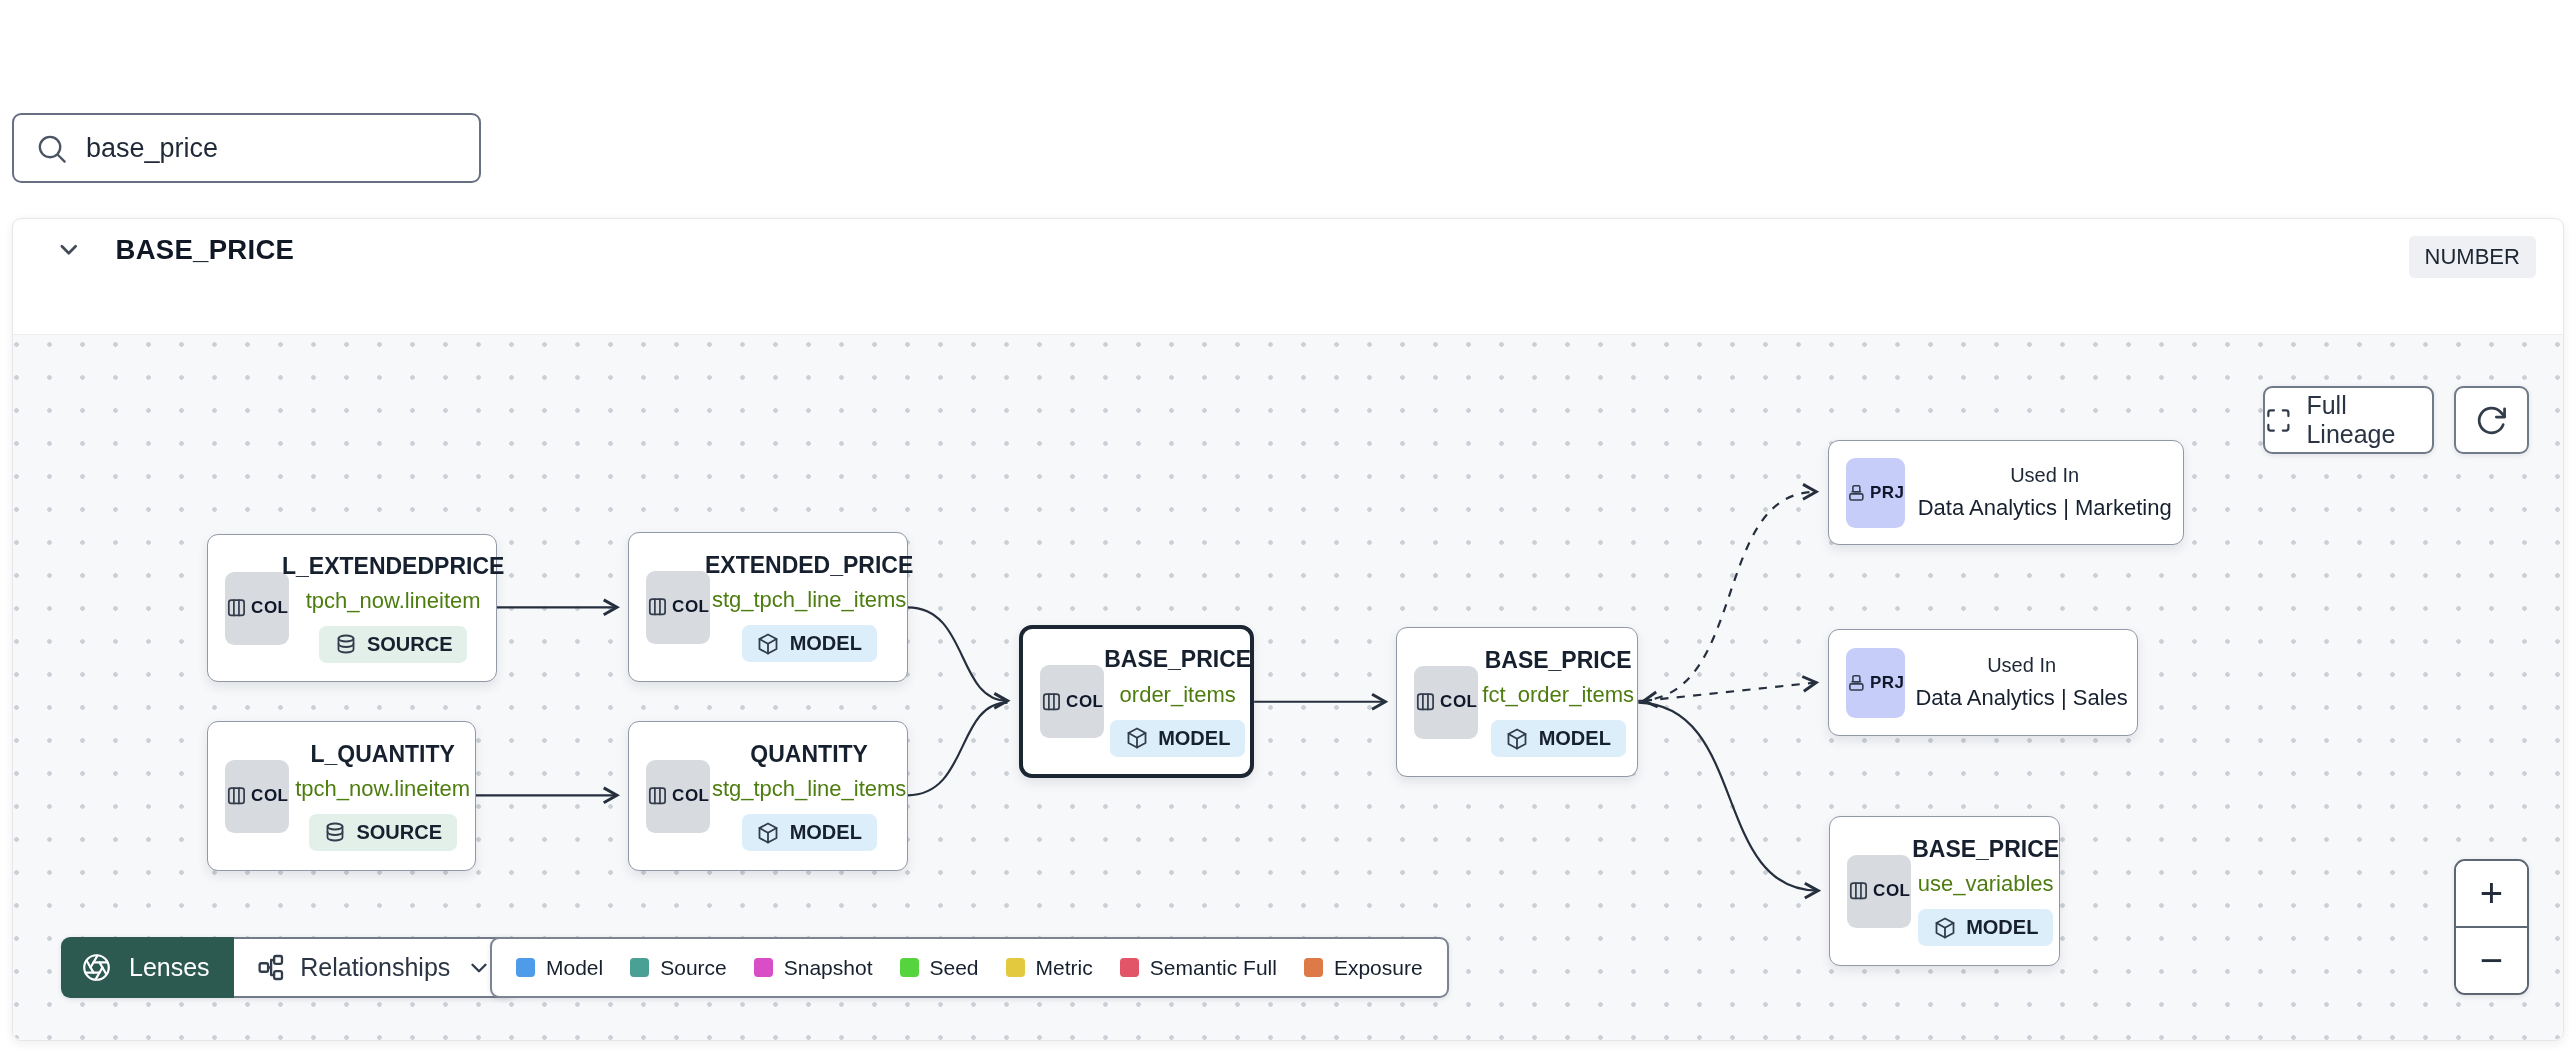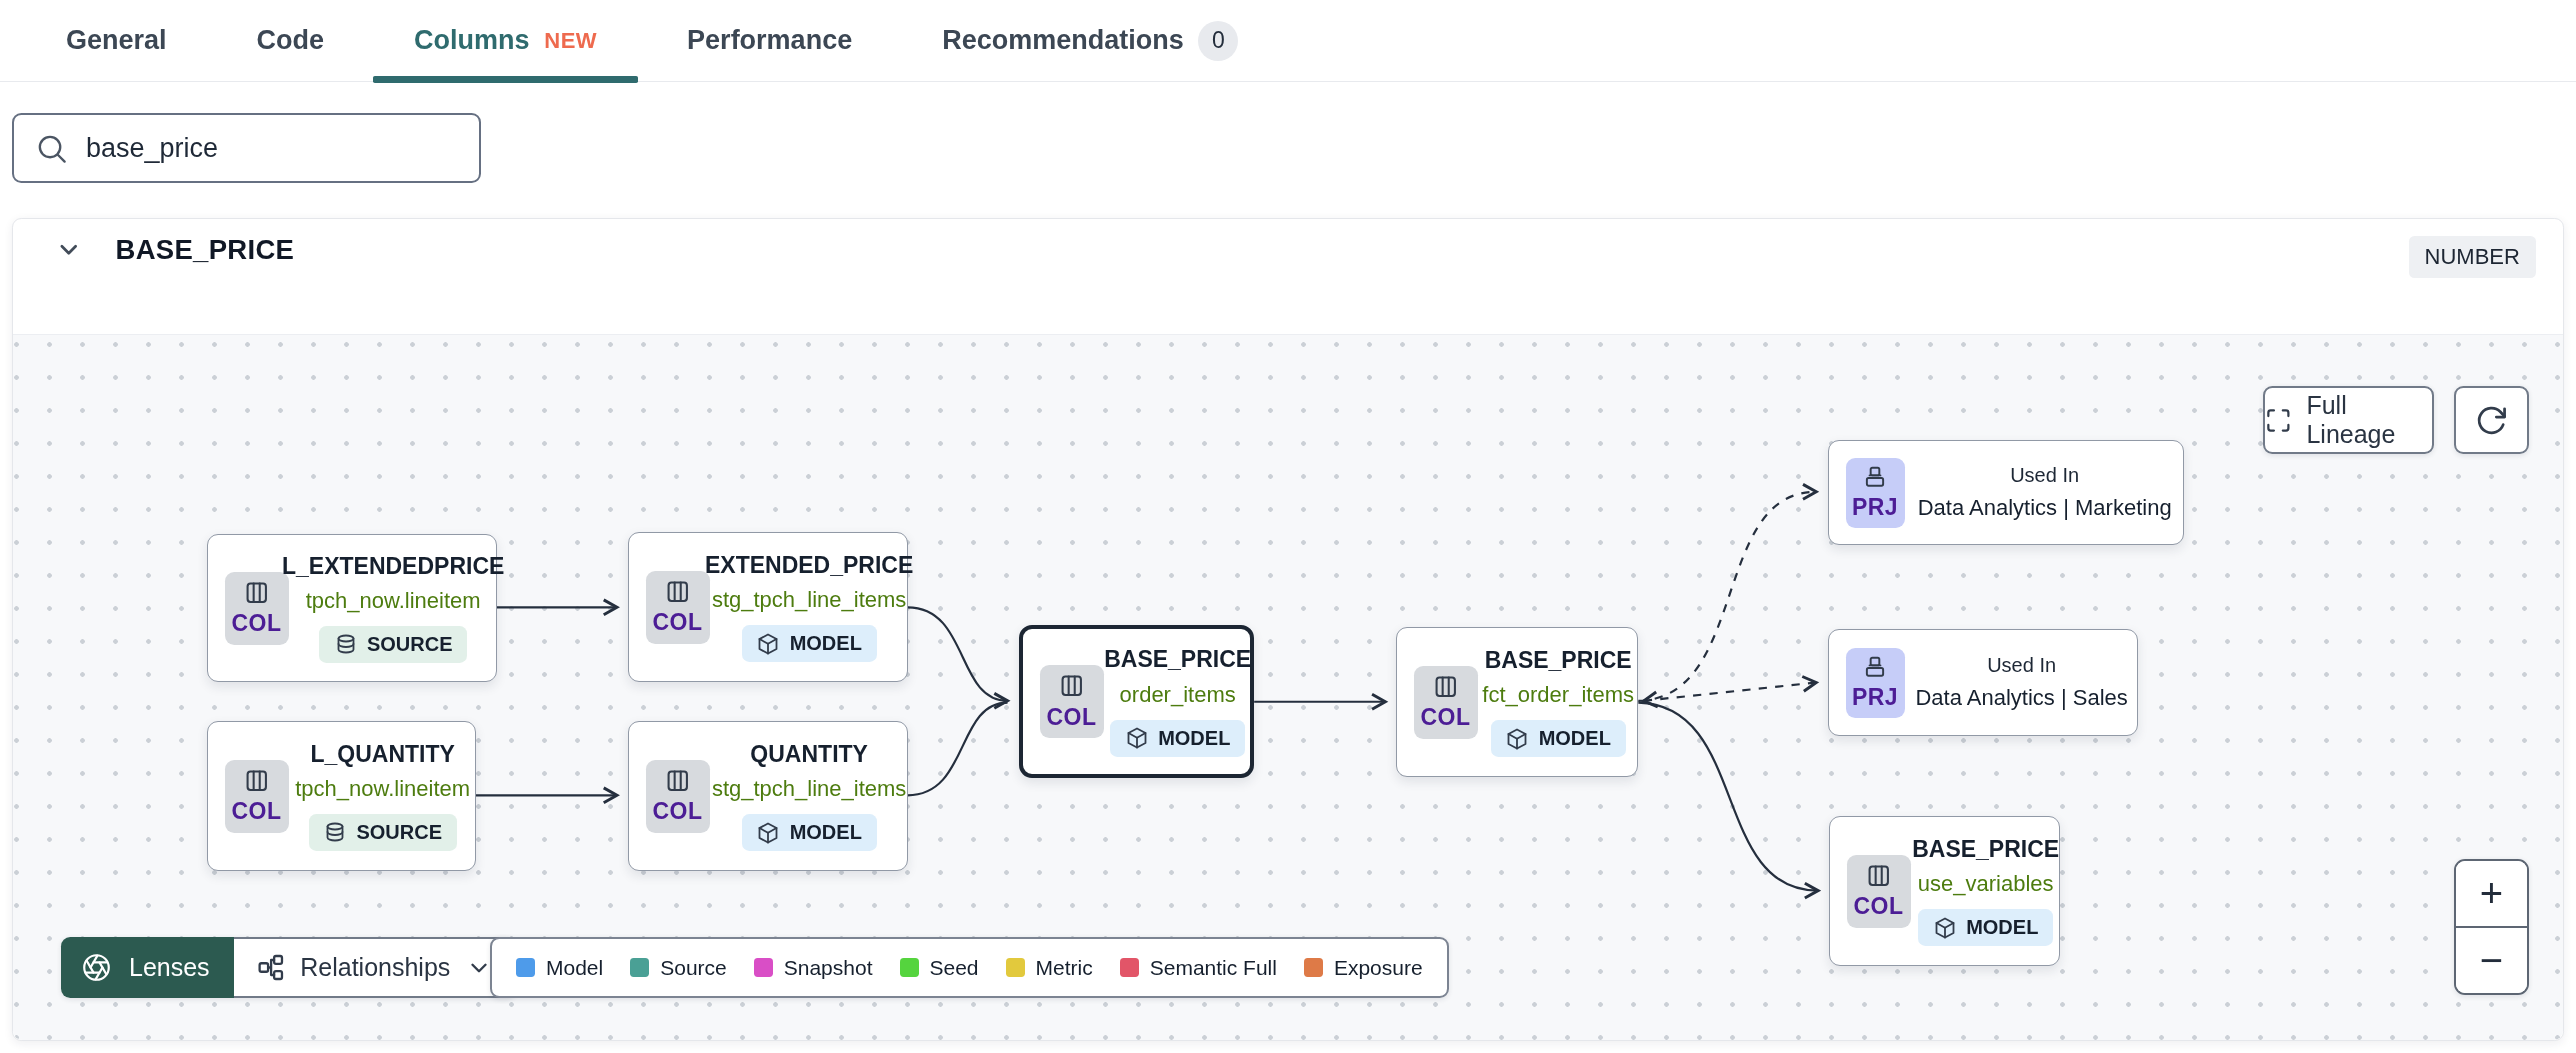--- a/index.html
+++ b/index.html
@@ -40,23 +40,23 @@
           border-radius:0 0 9.2px 9.2px;background:#f7f8fa;overflow:hidden;
           background-image:radial-gradient(circle,#cbd0d6 2px,transparent 2.6px);
           background-size:33px 33px;background-position:20px 26px;}
   .edges{position:absolute;left:0;top:0;}
 
   
   .node{position:absolute;box-sizing:border-box;background:#fff;border:1.8px solid #9199a6;border-radius:11px;
         box-shadow:0 4.6px 11px rgba(25,35,55,.10);display:flex;align-items:center;gap:18.3px;
         padding:0 16.5px 0 16.5px;cursor:pointer;}
   .node.selected{border:4.1px solid #1c2633;border-radius:13px;}
-  .kbadge{flex:none;display:flex;flex-direction:column;align-items:center;justify-content:center;gap:3.7px;
-          width:64px;height:73px;border-radius:9.2px;background:#d7dade;color:#4c1d95;
-          font-size:23px;font-weight:700;letter-spacing:0.5px;}
+  .kbadge{flex:none;display:flex;flex-direction:row;align-items:center;justify-content:center;gap:3.7px;
+          width:64px;height:73px;border-radius:9.2px;background:#d7dade;color:#0f172a;
+          font-size:17px;font-weight:700;letter-spacing:0.5px;}
   .kbadge.prj{background:#c6cdf8;width:59px;height:70px;}
   .nbody{display:flex;flex-direction:column;align-items:center;min-width:0;}
   .ntitle{font-size:23px;font-weight:700;color:#16202e;white-space:nowrap;}
   .nsub{font-size:22px;color:#4d7c0f;margin-top:8.3px;white-space:nowrap;}
   .tbadge{display:flex;align-items:center;gap:9.2px;margin-top:12px;padding:6.4px 14.7px;border-radius:7.3px;
           font-size:20px;font-weight:600;color:#16202e;}
   .tbadge.source{background:#e2f0e9;}
   .tbadge.model{background:#ddeefb;}
   .usedin{font-size:20px;color:#1d2735;}
   .prjname{font-size:22px;font-weight:500;color:#16202e;margin-top:8.3px;white-space:nowrap;}
@@ -87,40 +87,20 @@
           background:#fff;border:2.3px solid #7c members8492;border:2.3px solid #7c8492;border-radius:9.2px;padding:0 24px;
           box-shadow:0 1.8px 5.5px rgba(30,40,60,.10);box-sizing:border-box;}
   .litem{display:flex;align-items:center;gap:11px;font-size:21px;color:#16202e;white-space:nowrap;}
   .swatch{width:19px;height:19px;border-radius:3.7px;background:#999;}
 </style>
 </head>
 <body>
 
 <div class="page">
 
-  <div class="tabbar">
-    <div class="tab">
-      <span>General</span>
-    </div>
-    <div class="tab">
-      <span>Code</span>
-    </div>
-    <div class="tab active">
-      <span>Columns</span>
-      <span class="new">NEW</span>
-      <span class="underline"></span>
-    </div>
-    <div class="tab">
-      <span>Performance</span>
-    </div>
-    <div class="tab">
-      <span>Recommendations</span>
-      <span class="count">0</span>
-    </div>
-  </div>
 
   <div class="searchwrap">
     <svg class="ico" width="35" height="35" viewBox="0 0 24 24" style="stroke:#4b5563;stroke-width:1.6">
       <circle cx="11" cy="11" r="7"></circle>
         <line x1="16.3" y1="16.3" x2="21" y2="21"></line>
     </svg>
     <input class="search" type="text" value="base_price" style="">
   </div>
 
   <div class="card">

